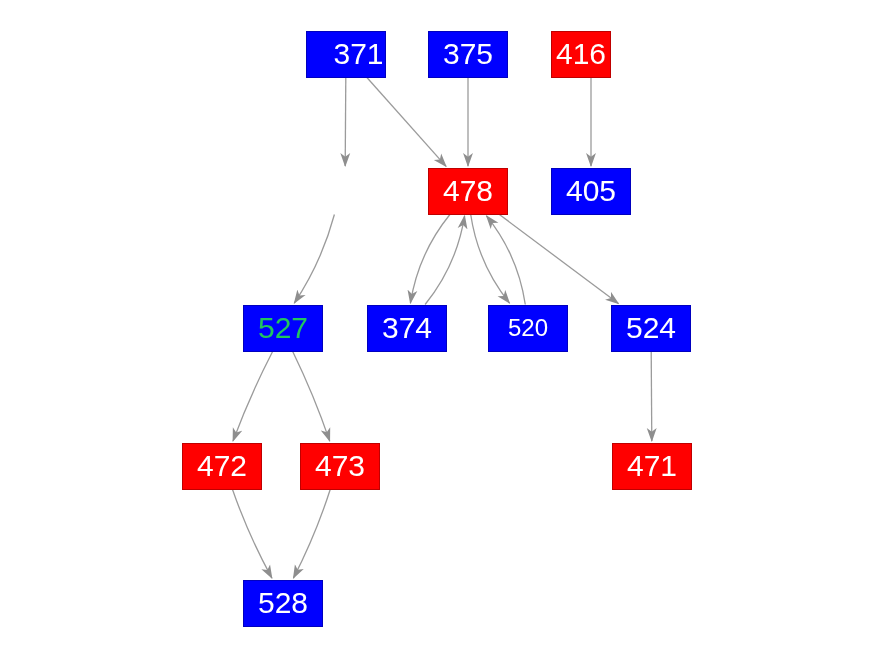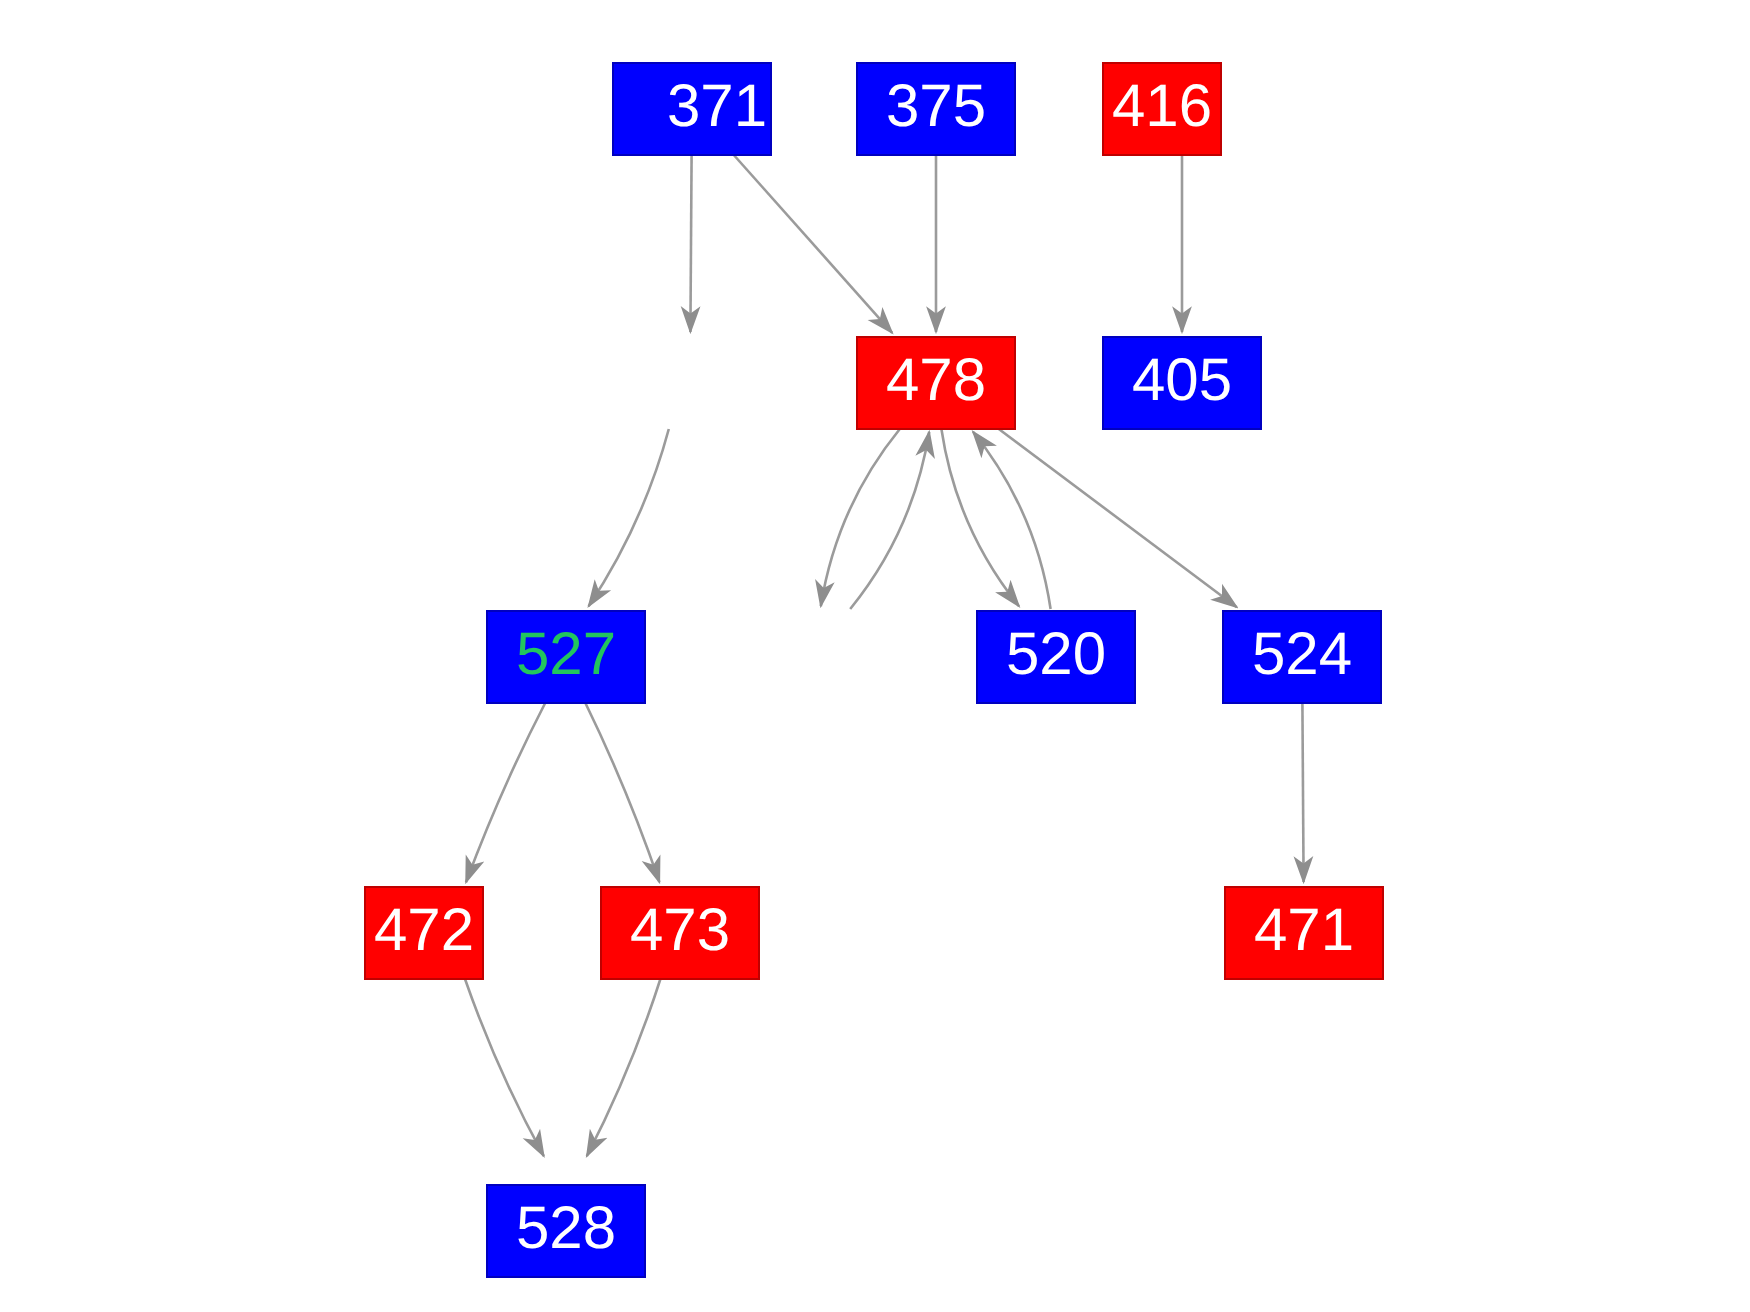--- a/index.html
+++ b/index.html
@@ -63,19 +63,20 @@
         <path d="M330.2,489.5 Q315.5,535.3 293.4,578.1" fill="none" stroke="#9b9b9b" stroke-width="1.3" marker-end="url(#arrowhead)"></path>
       </g>
   </svg>
 
 <div class="node" style="left: 306px; top: 30.5px; width: 80px; height: 47px; background: rgb(0, 0, 255); color: rgb(255, 255, 255); font-size: 30px; padding-left: 25px;">371</div>
     <div class="node" style="left: 428px; top: 30.5px; width: 80px; height: 47px; background: rgb(0, 0, 255); color: rgb(255, 255, 255); font-size: 30px;">375</div>
     <div class="node" style="left: 551px; top: 30.5px; width: 60px; height: 47px; background: rgb(255, 0, 0); color: rgb(255, 255, 255); font-size: 30px;">416</div>
     <div class="node" style="left: 428px; top: 167.5px; width: 80px; height: 47px; background: rgb(255, 0, 0); color: #ffffff; font-size: 30px; text-align: right;">478</div>
     <div class="node" style="left: 551px; top: 167.5px; width: 80px; height: 47px; background: rgb(0, 0, 255); color: rgb(255, 255, 255); font-size: 30px;">405</div>
     <div class="node" style="left: 243px; top: 304.5px; width: 80px; height: 47px; background: rgb(0, 0, 255); color: #22c55e; font-size: 30px;">527</div>
-    <div class="node" style="left: 488px; top: 304.5px; width: 80px; height: 47px; background: rgb(0, 0, 255); color: rgb(255, 255, 255); font-size: 30px;">520</div>
+    <div class="node" style="left: 367px; top: 304.5px; width: 80px; height: 47px; background: rgb(0, 0, 255); color: rgb(255, 255, 255); font-size: 30px;">374</div>
+    <div class="node" style="left: 488px; top: 304.5px; width: 80px; height: 47px; background: rgb(0, 0, 255); color: rgb(255, 255, 255); font-size: 24px;">520</div>
     <div class="node" style="left: 611px; top: 304.5px; width: 80px; height: 47px; background: rgb(0, 0, 255); color: rgb(255, 255, 255); font-size: 30px;">524</div>
-    <div class="node" style="left: 182px; top: 442.5px; width: 60px; height: 47px; background: rgb(255, 0, 0); color: rgb(255, 255, 255); font-size: 30px;">472</div>
+    <div class="node" style="left: 182px; top: 442.5px; width: 80px; height: 47px; background: rgb(255, 0, 0); color: rgb(255, 255, 255); font-size: 30px;">472</div>
     <div class="node" style="left: 300px; top: 442.5px; width: 80px; height: 47px; background: rgb(255, 0, 0); color: rgb(255, 255, 255); font-size: 30px;">473</div>
     <div class="node" style="left: 612px; top: 442.5px; width: 80px; height: 47px; background: rgb(255, 0, 0); color: #ffffff; font-size: 30px;">471</div>
-    <div class="node" style="left: 243px; top: 579.5px; width: 80px; height: 47px; background: rgb(0, 0, 255); color: rgb(255, 255, 255); font-size: 30px; margin-top: 12px;">528</div>
+    <div class="node" style="left: 243px; top: 579.5px; width: 80px; height: 47px; background: rgb(0, 0, 255); color: rgb(255, 255, 255); font-size: 30px;">528</div>
   </div>
 
 </body></html>

